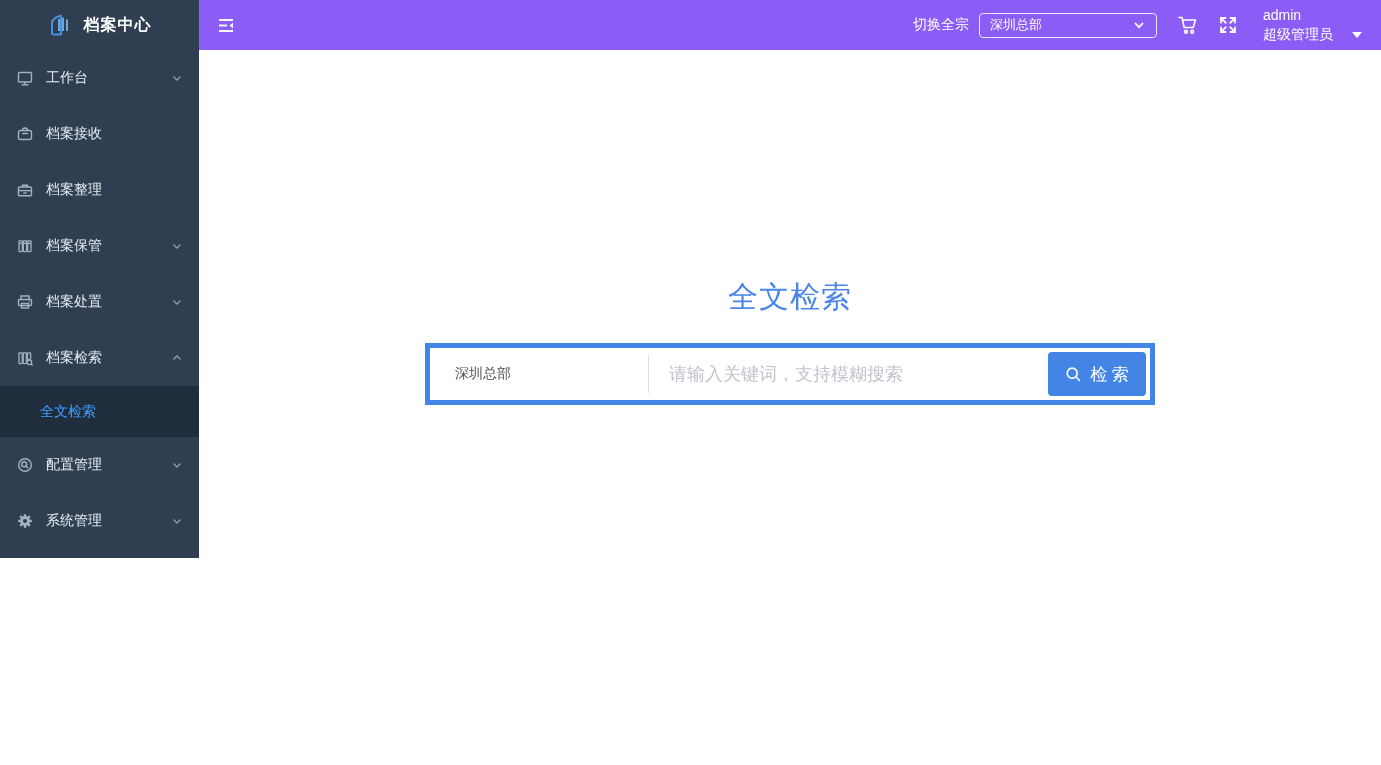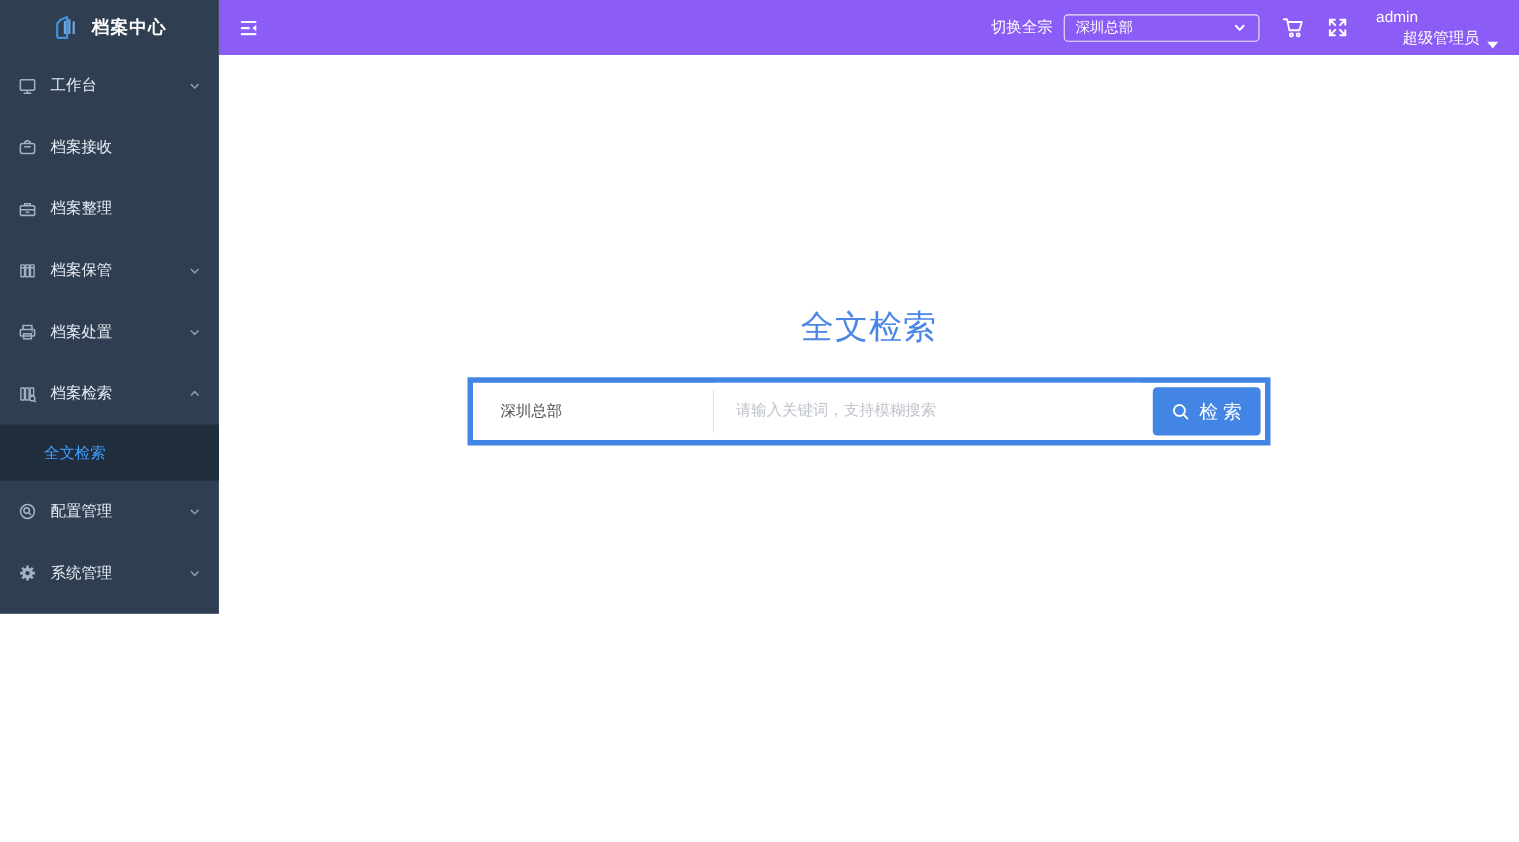--- a/index.html
+++ b/index.html
@@ -38,39 +38,39 @@
                   justify-content:space-between; padding:0 10px; cursor:pointer; }
   .fonds-select .fs-value { font-size:13px; color:#ffffff; }
   .fonds-select .fs-chevron { width:14px; height:14px; color:#ffffff; display:flex; }
   .tb-icon { width:26px; height:26px; display:flex; align-items:center;
              justify-content:center; cursor:pointer; color:#ffffff; }
   .cart-wrap { margin-left:18px; }
   .fullscreen-wrap { margin-left:14px; }
   .user-block { margin-left:22px; display:flex; flex-direction:column;
                 justify-content:center; line-height:19px; cursor:pointer; }
   .user-name { font-size:14px; color:#ffffff; }
-  .user-role-row { display:flex; align-items:flex-end; gap:7px;margin-left:24px; }
+  .user-role-row { display:flex; align-items:center; gap:19px; }
   .user-role { font-size:14px; color:#ffffff; white-space:nowrap; }
   .caret-down { width:0; height:0; border-left:5px solid transparent;
                 border-right:5px solid transparent; border-top:6px solid #ffffff; }
 
   
   .main { position:absolute; left:199px; top:50px; right:0; bottom:0;
           background:#ffffff; }
   .page-title { margin-top:227px; text-align:center; font-size:30px;
                 font-weight:500; color:#4a86e8; letter-spacing:1px; }
   .search-wrap { display:flex; justify-content:center; margin-top:25px; }
   .search-bar { width:730px; height:62px; border:5px solid #4285e4;
                 background:#ffffff; display:flex; align-items:stretch; }
   .scope-select { width:218px; display:flex; align-items:center;
                   padding-left:25px; font-size:14px; color:#4f4f4f; cursor:pointer; }
   .search-divider { width:1px; background:#dcdfe6; margin:7px 0; }
-  .search-input { flex:1; border:none; outline:none; font-size:14px;
+  .search-input { flex:1; border:none; outline:none; font-size:18px;
                   padding:0 20px; color:#333333; min-width:0;
-                  font-family:Liberation Serif, serif; }
+                  font-family:Liberation Sans, sans-serif; }
   .search-input::placeholder { color:#c0c4cc; }
   .search-btn { margin:4px 4px 4px 12px; width:98px; border:none; background:#4285e4;
                 color:#ffffff; font-size:17px; border-radius:4px; cursor:pointer;
                 display:flex; align-items:center; justify-content:center; gap:8px;
                 font-family:"Liberation Sans","DejaVu Sans",sans-serif; }
 
   svg { display:block; }
 </style>
 </head>
 <body>

